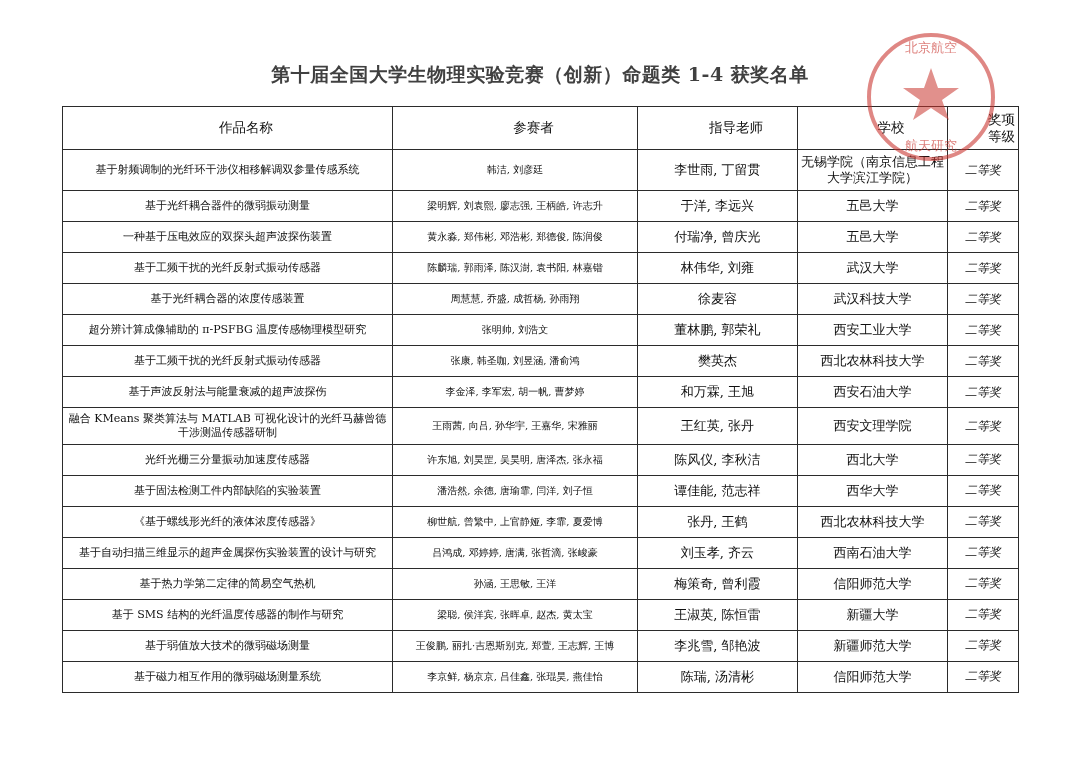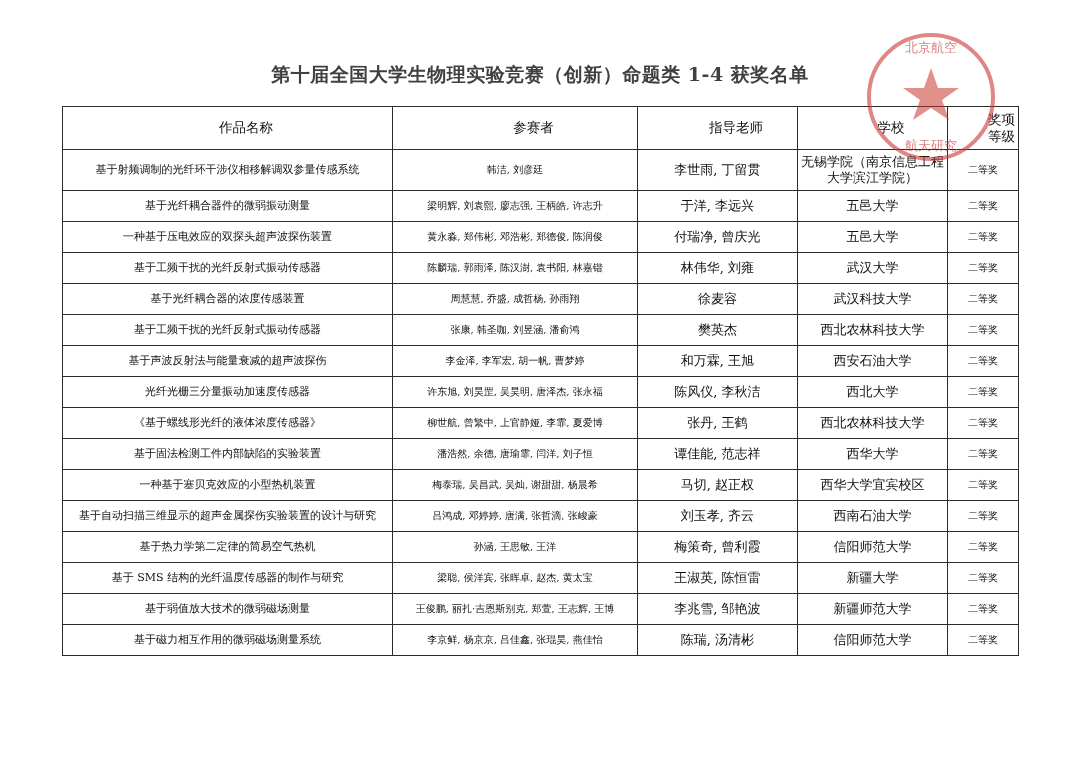--- a/index.html
+++ b/index.html
@@ -63,21 +63,21 @@
   .col-title   { width: 330px; }
   .col-authors { width: 245px; }
   .col-teacher { width: 160px; }
   .col-school  { width: 150px; }
   .col-level   { width: 71px; }
 
   td.cell-title   { font-size: 11px; }
   td.cell-authors { font-size: 10px; }
   td.cell-teacher { font-size: 13px; }
   td.cell-school  { font-size: 13px; }
-  td.cell-level   { font-size: 10px; }
+  td.cell-level   { font-size: 12px; font-style: italic; }
 
   
   .seal {
     position: absolute;
     left: 856px;
     top: 22px;
     width: 150px;
     height: 150px;
     pointer-events: none;
     z-index: 5;
@@ -149,62 +149,69 @@
             <td class="cell-level">二等奖</td>
           </tr>
           <tr>
             <td class="cell-title">基于光纤耦合器的浓度传感装置</td>
             <td class="cell-authors">周慧慧, 乔盛, 成哲杨, 孙雨翔</td>
             <td class="cell-teacher">徐麦容</td>
             <td class="cell-school">武汉科技大学</td>
             <td class="cell-level">二等奖</td>
           </tr>
           <tr>
+            <td class="cell-title">超分辨计算成像辅助的 π‐PSFBG 温度传感物理模型研究</td>
+            <td class="cell-authors">张明帅, 刘浩文</td>
+            <td class="cell-teacher">董林鹏, 郭荣礼</td>
+            <td class="cell-school">西安工业大学</td>
+            <td class="cell-level">二等奖</td>
+          </tr>
+          <tr>
             <td class="cell-title">基于工频干扰的光纤反射式振动传感器</td>
             <td class="cell-authors">张康, 韩圣咖, 刘昱涵, 潘俞鸿</td>
             <td class="cell-teacher">樊英杰</td>
             <td class="cell-school">西北农林科技大学</td>
             <td class="cell-level">二等奖</td>
           </tr>
           <tr>
             <td class="cell-title">基于声波反射法与能量衰减的超声波探伤</td>
             <td class="cell-authors">李金泽, 李军宏, 胡一帆, 曹梦婷</td>
             <td class="cell-teacher">和万霖, 王旭</td>
             <td class="cell-school">西安石油大学</td>
             <td class="cell-level">二等奖</td>
           </tr>
           <tr>
+            <td class="cell-title">融合 KMeans 聚类算法与 MATLAB 可视化设计的光纤马赫曾德干涉测温传感器研制</td>
+            <td class="cell-authors">王雨茜, 向吕, 孙华宇, 王嘉华, 宋雅丽</td>
+            <td class="cell-teacher">王红英, 张丹</td>
+            <td class="cell-school">西安文理学院</td>
+            <td class="cell-level">二等奖</td>
+          </tr>
+          <tr>
             <td class="cell-title">光纤光栅三分量振动加速度传感器</td>
             <td class="cell-authors">许东旭, 刘昊罡, 吴昊明, 唐泽杰, 张永福</td>
             <td class="cell-teacher">陈风仪, 李秋洁</td>
             <td class="cell-school">西北大学</td>
             <td class="cell-level">二等奖</td>
           </tr>
           <tr>
+            <td class="cell-title">基于固法检测工件内部缺陷的实验装置</td>
+            <td class="cell-authors">潘浩然, 余德, 唐瑜霏, 闫洋, 刘子恒</td>
+            <td class="cell-teacher">谭佳能, 范志祥</td>
+            <td class="cell-school">西华大学</td>
+            <td class="cell-level">二等奖</td>
+          </tr>
+          <tr>
             <td class="cell-title">《基于螺线形光纤的液体浓度传感器》</td>
             <td class="cell-authors">柳世航, 曾繁中, 上官静娅, 李霏, 夏爱博</td>
             <td class="cell-teacher">张丹, 王鹤</td>
             <td class="cell-school">西北农林科技大学</td>
             <td class="cell-level">二等奖</td>
           </tr>
           <tr>
-            <td class="cell-title">基于固法检测工件内部缺陷的实验装置</td>
-            <td class="cell-authors">潘浩然, 余德, 唐瑜霏, 闫洋, 刘子恒</td>
-            <td class="cell-teacher">谭佳能, 范志祥</td>
-            <td class="cell-school">西华大学</td>
-            <td class="cell-level">二等奖</td>
-          </tr>
-          <tr>
-            <td class="cell-title">一种基于塞贝克效应的小型热机装置</td>
-            <td class="cell-authors">梅泰瑞, 吴昌武, 吴灿, 谢甜甜, 杨晨希</td>
-            <td class="cell-teacher">马切, 赵正权</td>
-            <td class="cell-school">西华大学宜宾校区</td>
-            <td class="cell-level">二等奖</td>
-          </tr>
-          <tr>
             <td class="cell-title">基于自动扫描三维显示的超声金属探伤实验装置的设计与研究</td>
             <td class="cell-authors">吕鸿成, 邓婷婷, 唐满, 张哲滴, 张峻豪</td>
             <td class="cell-teacher">刘玉孝, 齐云</td>
             <td class="cell-school">西南石油大学</td>
             <td class="cell-level">二等奖</td>
           </tr>
           <tr>
             <td class="cell-title">基于热力学第二定律的简易空气热机</td>
             <td class="cell-authors">孙涵, 王思敏, 王洋</td>
             <td class="cell-teacher">梅策奇, 曾利霞</td>

